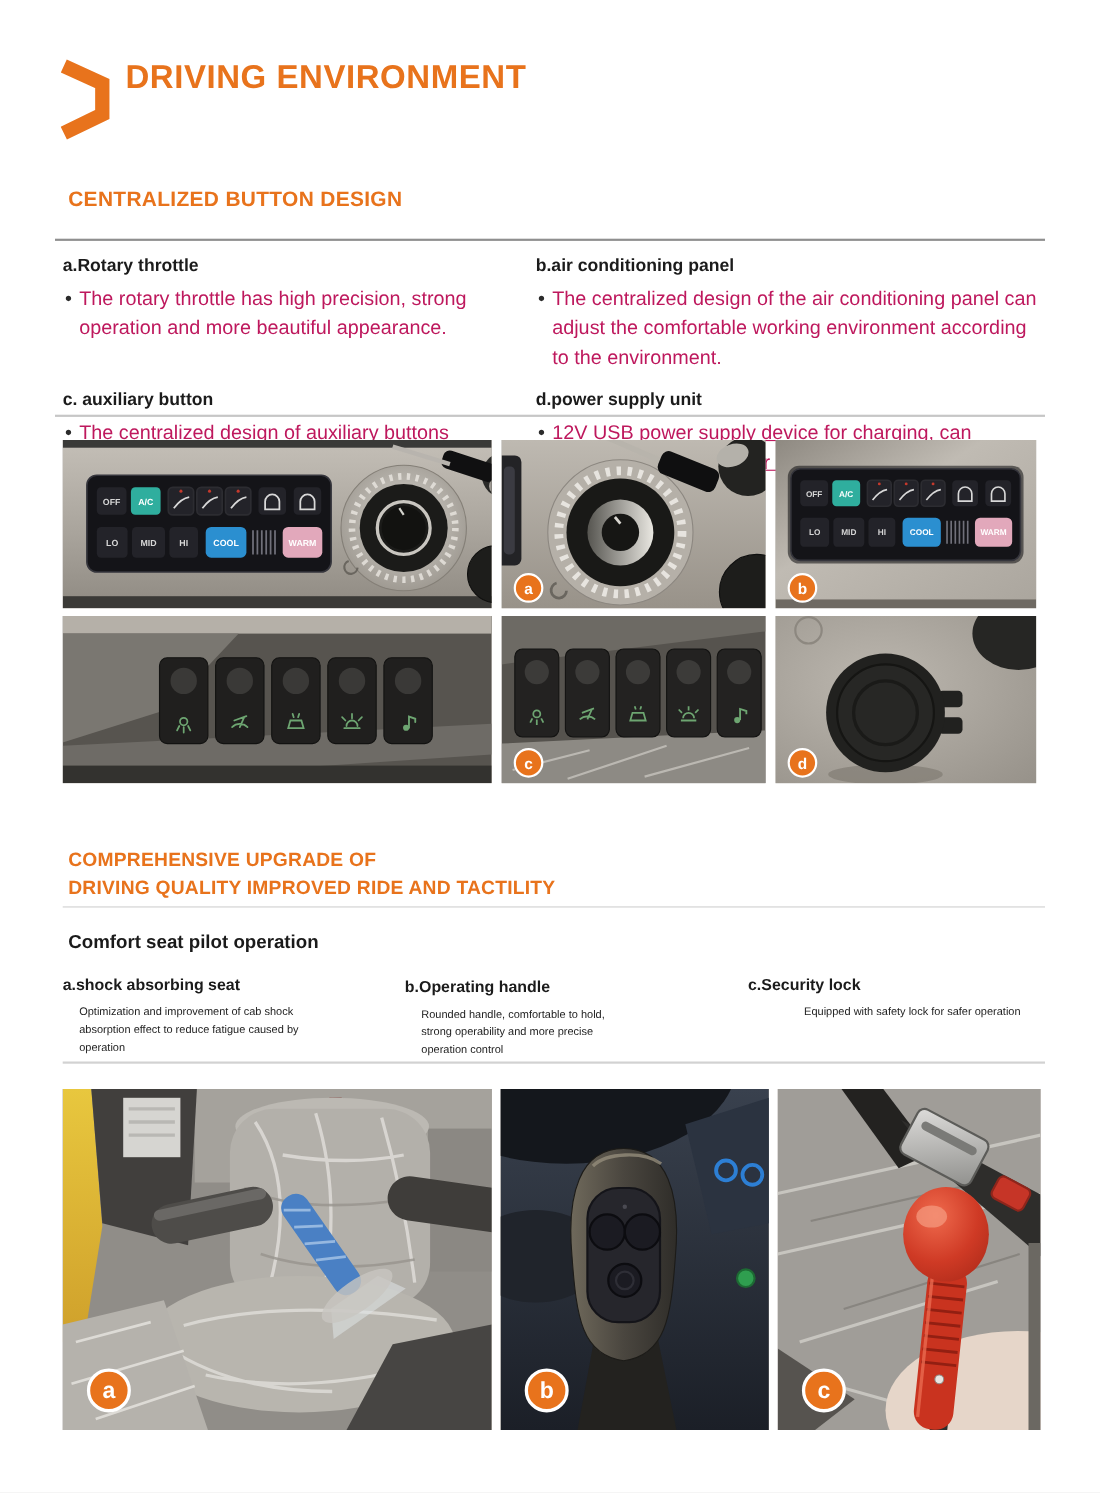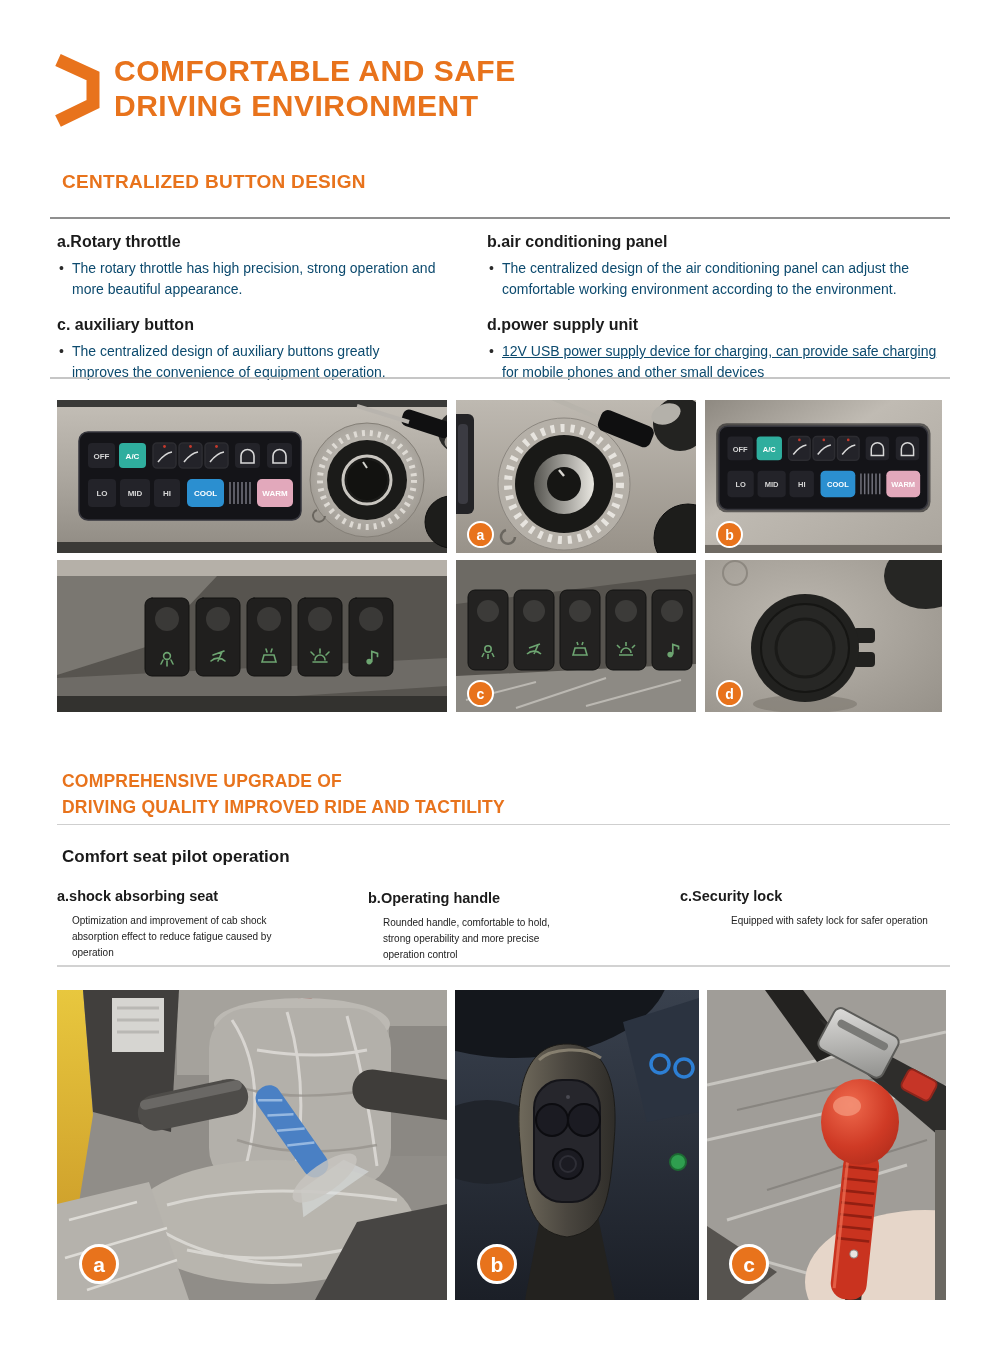--- a/index.html
+++ b/index.html
@@ -12,21 +12,21 @@
   
   .h-orange{font-weight:bold;color:#e8731c;}
   .h-buttons{left:62px;top:171px;font-size:19px;letter-spacing:.3px;}
   .h-comp{left:62px;top:768px;font-size:17.5px;line-height:26px;letter-spacing:.2px;}
   .h-seat{left:62px;top:847px;font-size:17px;font-weight:bold;color:#1a1a1a;}
   .rule{position:absolute;background:#bbb;}
   
   .features1{left:57px;top:233px;display:grid;grid-template-columns:430px 456px;row-gap:16px;}
   .feat h3{margin:0 0 7px 0;font-size:16px;color:#1b1b1b;}
   .feat ul{margin:0;padding:0;list-style:none;}
-  .feat li{position:relative;padding-left:15px;font-size:14px;line-height:1.5;color:#0c4a6e;}
+  .feat li{position:relative;padding-left:15px;font-size:18px;line-height:1.5;color:#be185d;}
   .feat li::before{content:"•";position:absolute;left:2px;top:0;color:#2b2b2b;}
   .feat.fa li{max-width:380px;}
   .feat.fb li{max-width:452px;}
   .feat.fc li{max-width:368px;}
   .feat.fd li{max-width:458px;text-decoration:underline;}
   
   .f2 h3{margin:0;font-size:14.5px;color:#1b1b1b;}
   .f2 p{margin:9px 0 0 15px;font-size:10px;line-height:1.6;color:#222;}
   
   .grid1{left:57px;top:400px;display:grid;grid-template-columns:390px 240px 237px;
@@ -47,21 +47,20 @@
 </style>
 </head>
 <body>
 
 <div id="page">
 
   <svg class="abs" style="left:55px;top:51px;" width="52" height="78" viewBox="0 0 52 78">
     <polyline points="3,9 38,25 38,53 3,70" fill="none" stroke="#e8731c" stroke-width="13"></polyline>
   </svg>
   <div class="abs title">
-    <div>COMFORTABLE AND SAFE</div>
     <div>DRIVING ENVIRONMENT</div>
   </div>
 
   <div class="abs h-orange h-buttons">CENTRALIZED BUTTON DESIGN</div>
   <div class="rule" style="left:50px;top:217px;width:900px;height:2px;background:#8f8f8f;"></div>
 
   <div class="abs features1">
     <div class="feat fa">
       <h3>a.Rotary throttle</h3>
       <ul>

